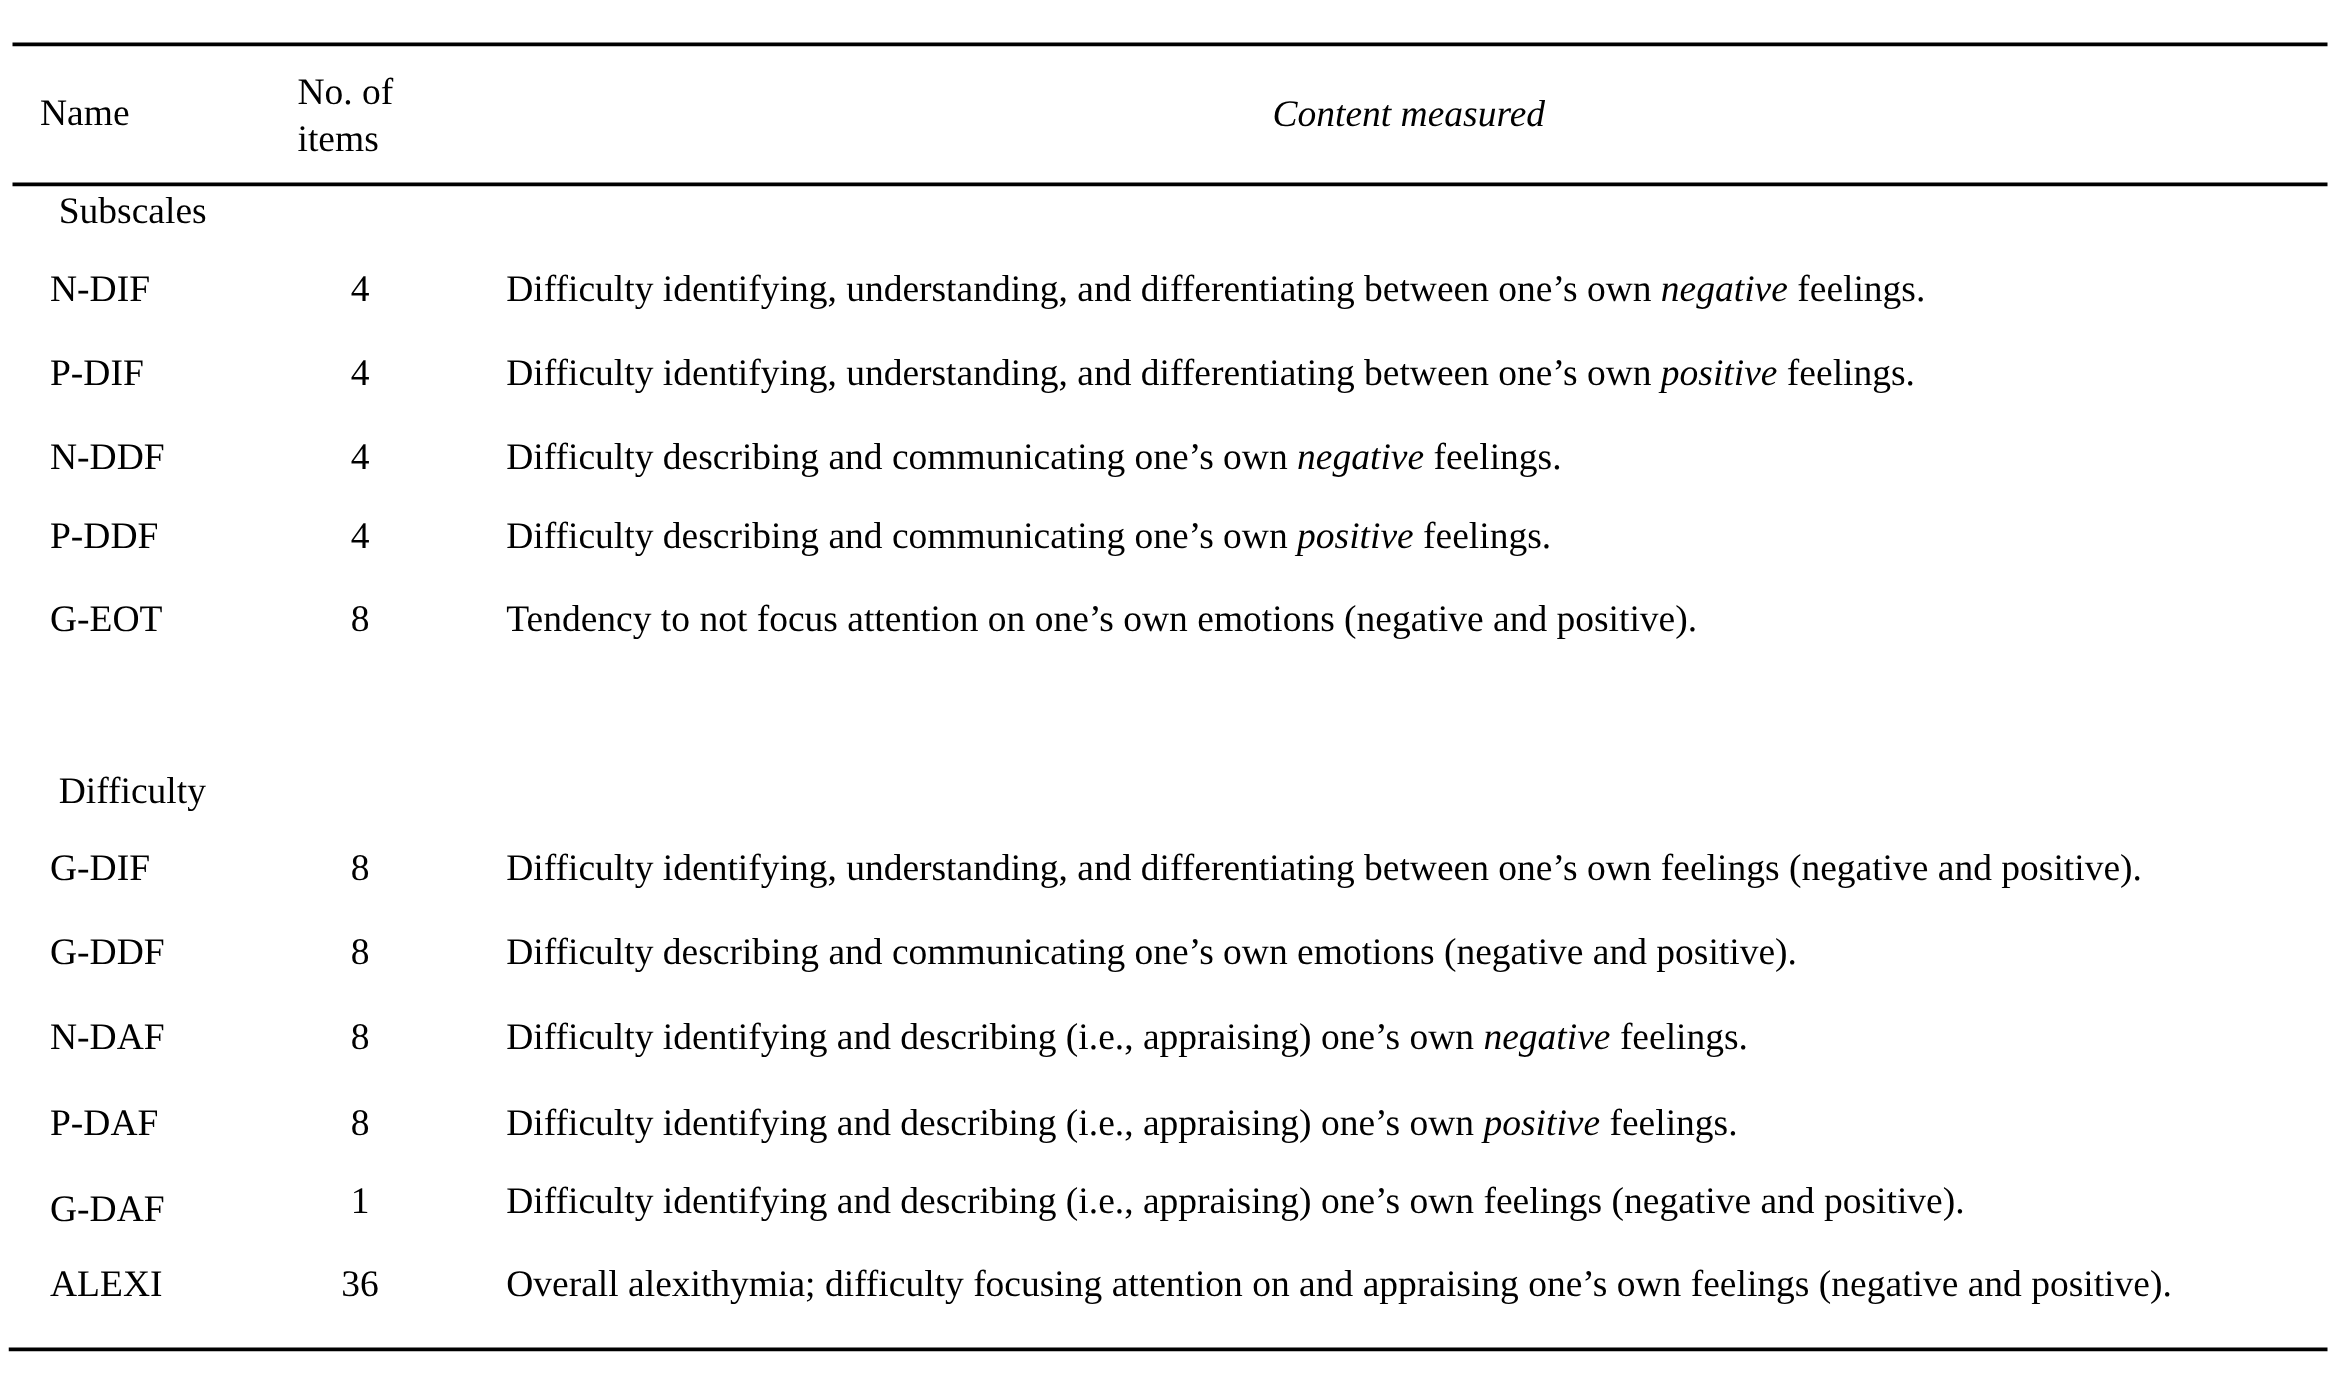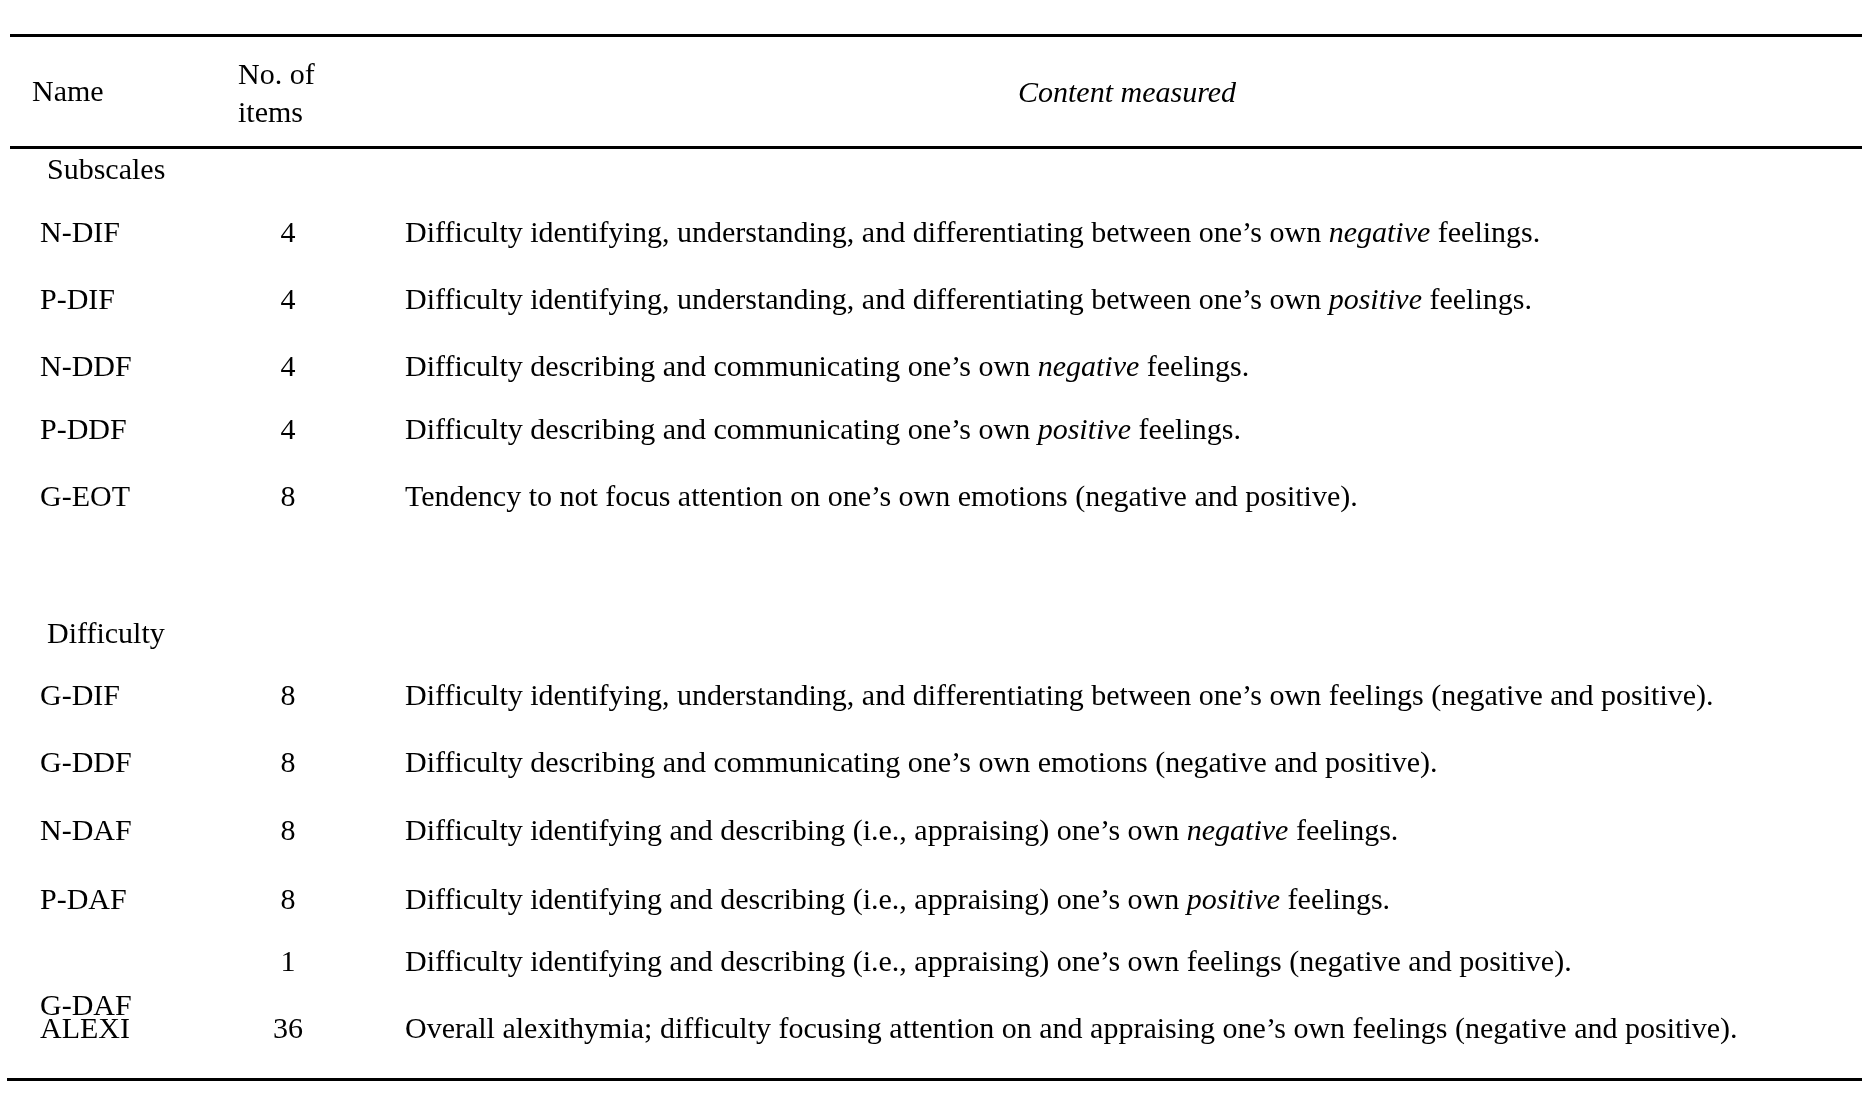--- a/index.html
+++ b/index.html
@@ -113,21 +113,21 @@
     <div class="cell col-desc" style="top:813px"><span>Difficulty identifying and describing (i.e., appraising) one’s own </span><em>negative</em><span> feelings.</span></div>
   </div>
 
   <div>
     <div class="cell col-name" style="top:882px">P-DAF</div>
     <div class="cell col-items" style="top:882px">8</div>
     <div class="cell col-desc" style="top:882px"><span>Difficulty identifying and describing (i.e., appraising) one’s own </span><em>positive</em><span> feelings.</span></div>
   </div>
 
   <div>
-    <div class="cell col-name" style="top:988px">G-DAF</div>
+    <div class="cell col-name" style="top:951px">G-DAF</div>
     <div class="cell col-items" style="top:944px">1</div>
     <div class="cell col-desc" style="top:944px"><span>Difficulty identifying and describing (i.e., appraising) one’s own feelings (negative and positive).</span><em></em><span></span></div>
   </div>
 
   <div>
     <div class="cell col-name" style="top:1011px">ALEXI</div>
     <div class="cell col-items" style="top:1011px">36</div>
     <div class="cell col-desc" style="top:1011px"><span>Overall alexithymia; difficulty focusing attention on and appraising one’s own feelings (negative and positive).</span><em></em><span></span></div>
   </div>
 

